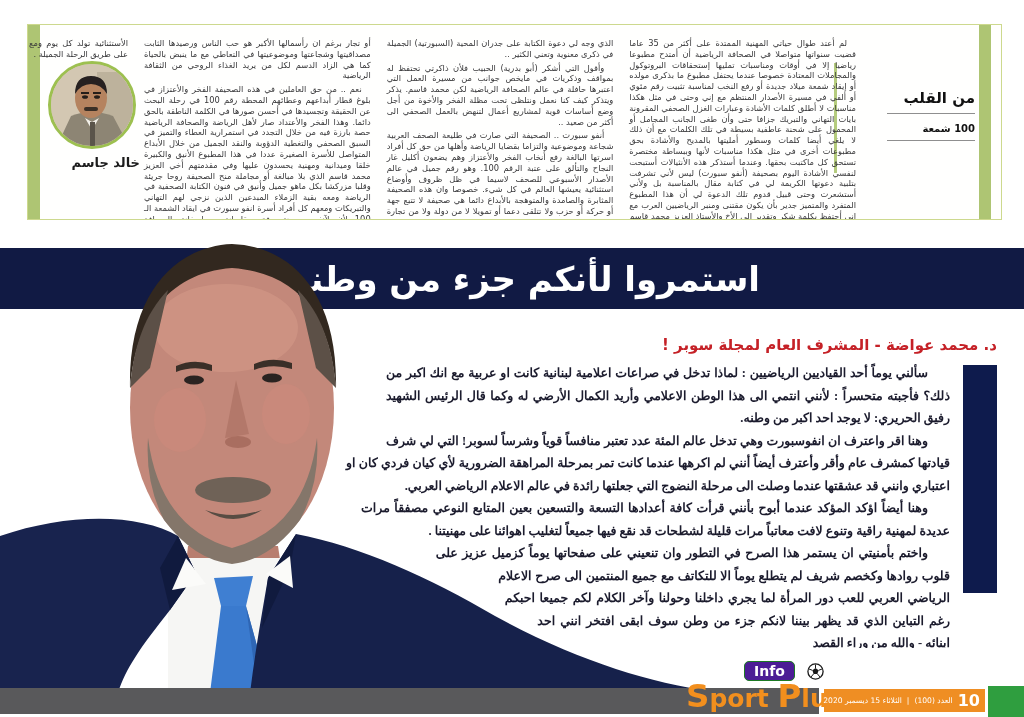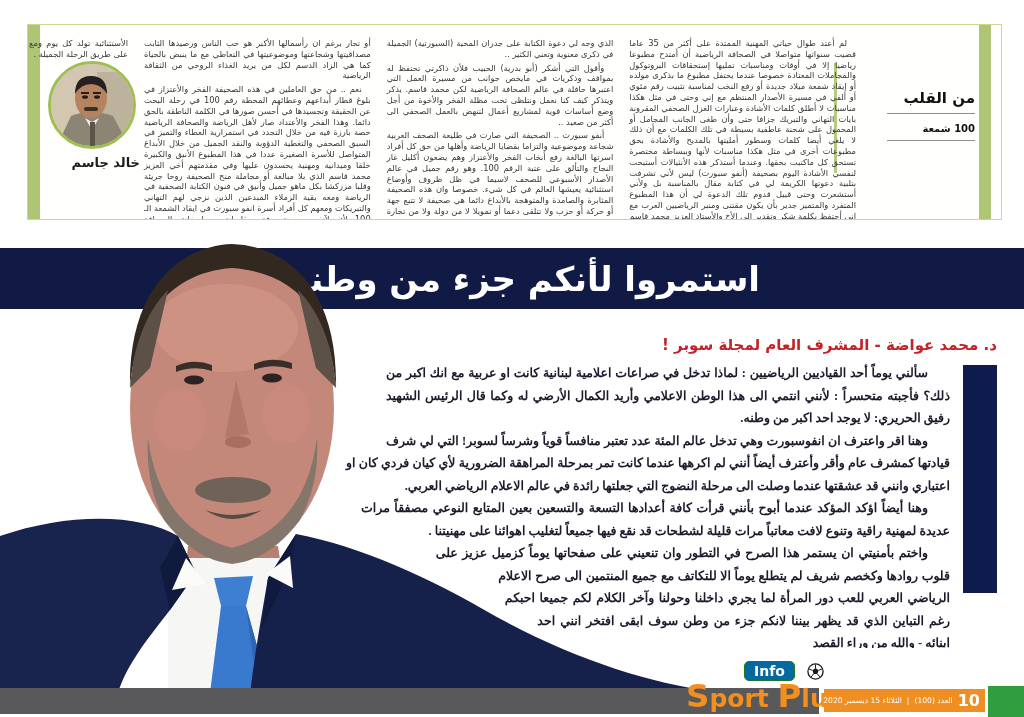--- a/index.html
+++ b/index.html
@@ -59,21 +59,21 @@
     float:left;width:540px;height:284px;
     shape-outside:polygon(0 0,380px 0,380px 68px,340px 72px,340px 136px,355px 140px,355px 196px,430px 204px,430px 226px,495px 230px,495px 252px,520px 256px,540px 284px,0 284px);
     shape-margin:6px;
   }
   .side-block{position:absolute;right:27px;top:365px;width:34px;height:228px;background:#0e1b4d;z-index:3;}
   
   .foot-gray{position:absolute;left:0;top:688px;width:819px;height:26px;background:#59595b;z-index:4;}
   .logo{position:absolute;left:686px;top:659px;width:136px;height:58px;z-index:5;}
   .info-badge{
     position:absolute;left:58px;top:2px;padding:1px 9px;border-radius:5px;
-    background:#0369a1;color:#ffffff;font-weight:bold;font-size:14px;
+    background:#4c1d95;color:#ffffff;font-weight:bold;font-size:14px;
     border:1px solid #1d7a24;
   }
   .logo-words{position:absolute;left:0;bottom:2px;color:#f28f1e;font-weight:bold;font-size:25px;white-space:nowrap;letter-spacing:0;}
   .logo-word{display:inline-block;}
   .logo-word::first-letter{font-size:1.3em;}
   .ball{position:absolute;right:-2px;top:4px;}
   .issue-bar{
     position:absolute;left:824px;top:689px;width:161px;height:23px;background:#ef8e23;z-index:5;
     display:flex;align-items:center;direction:rtl;padding:0 5px;box-sizing:border-box;gap:5px;
     color:#ffffff;

